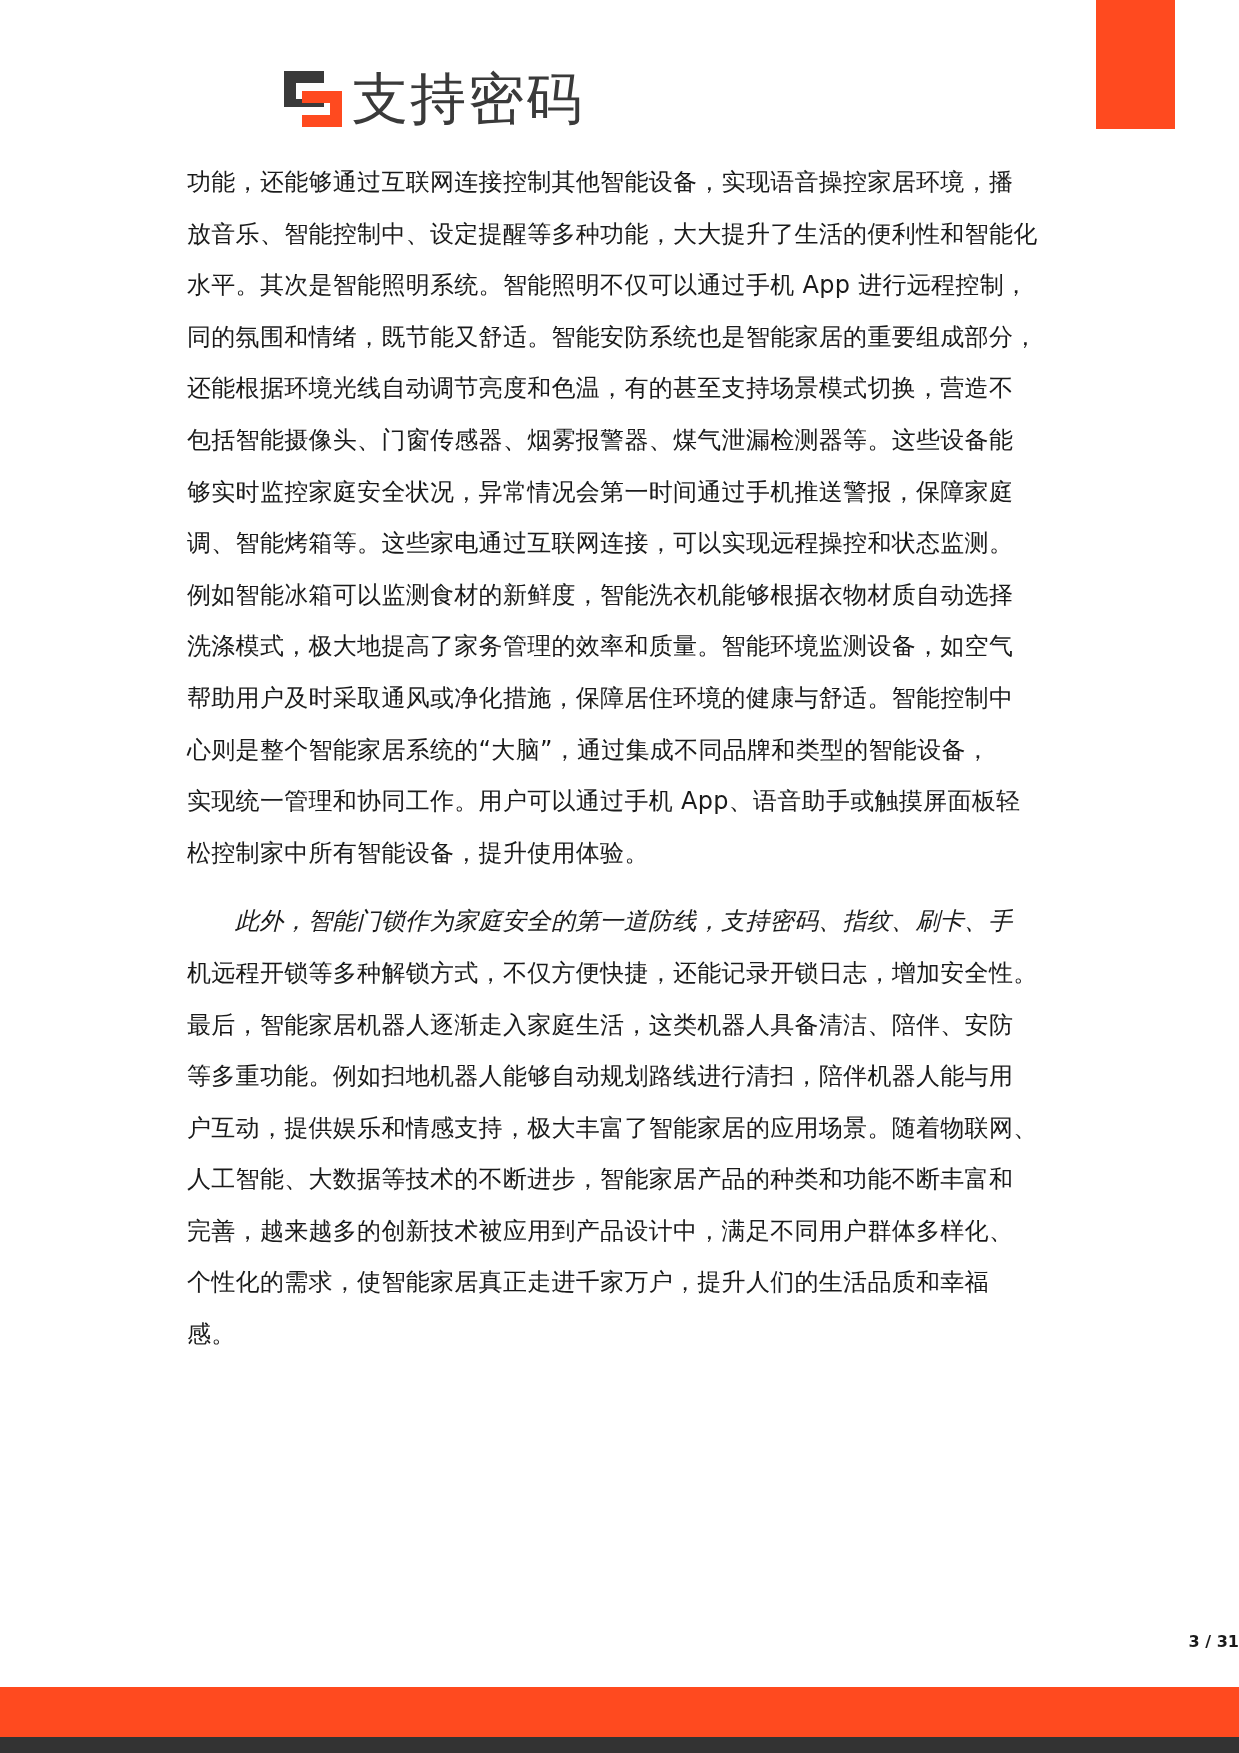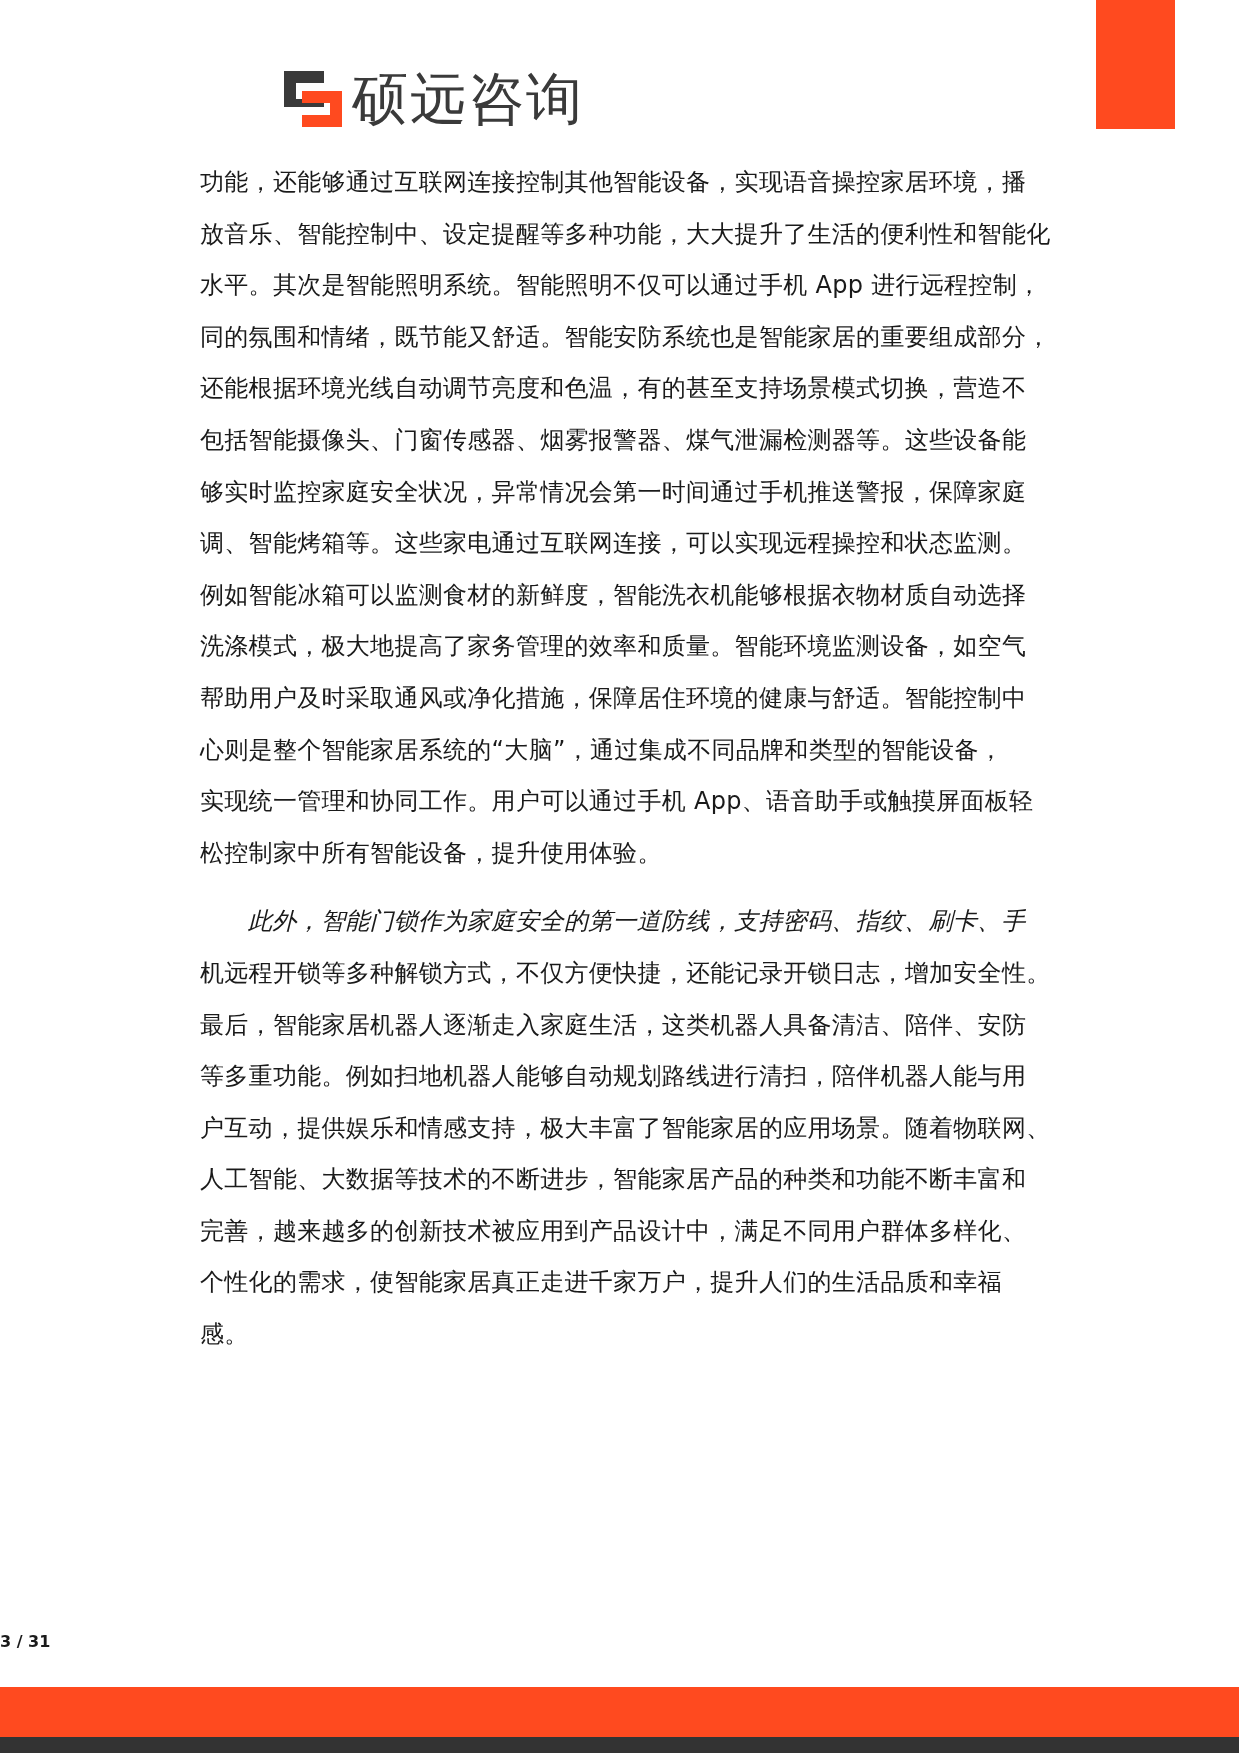--- a/index.html
+++ b/index.html
@@ -2,42 +2,42 @@
 <html><head>
 <meta charset="utf-8">
 <style>
   html, body { margin: 0; padding: 0; background: #ffffff; }
   body { width: 1239px; height: 1753px; position: relative; overflow: hidden;
          font-family: "DejaVu Sans", "Liberation Sans", sans-serif; color: #1a1a1a; }
   .corner-tab { position: absolute; left: 1096px; top: 0; width: 79px; height: 129px; background: #ff4a1f; }
   .logo { position: absolute; left: 284px; top: 68px; height: 62px; display: flex; align-items: center; }
   .logo-mark { width: 58px; height: 56px; position: relative; margin-right: 10px; }
   .logo-text { font-size: 56px; letter-spacing: 2px; color: #3a3a3a; line-height: 62px; font-weight: 500; }
-  .body-text { position: absolute; left: 200px; top: 162px; width: 860px; }
+  .body-text { position: absolute; left: 187px; top: 162px; width: 860px; }
   .line { height: 51.6px; line-height: 40px; font-size: 24px; white-space: nowrap; letter-spacing: 0.3px; }
   .para-gap { height: 17px; }
   .indent { padding-left: 48px; font-style: italic; }
-  .page-number { position: absolute; left: 0; width: 1239px; top: 1632px; text-align: left;
+  .page-number { position: absolute; left: 0; width: 1239px; top: 1632px; text-align: right;
                  font-family: "DejaVu Sans", sans-serif; font-weight: bold; font-size: 16px; color: #1a1a1a; }
   .footer-orange { position: absolute; left: 0; top: 1687px; width: 1239px; height: 50px; background: #ff4a1f; }
   .footer-dark { position: absolute; left: 0; top: 1737px; width: 1239px; height: 16px; background: #333333; }
 </style>
 </head>
 <body>
 
 <div class="corner-tab"></div>
 
 <div class="logo">
   <div class="logo-mark">
     <svg width="58" height="56" viewBox="0 0 58 56">
       <path d="M0 0 H40 V12 H12 V28 H40 V36 H0 Z" fill="#3a3a3a"></path>
       <path d="M18 20 H58 V56 H18 V44 H46 V32 H18 Z" fill="#ff4a1f"></path>
     </svg>
   </div>
-  <span class="logo-text">硕远咨询</span>
+  <span class="logo-text">支持密码</span>
 </div>
 
 <div class="body-text">
   <div>
     <div class="line">功能，还能够通过互联网连接控制其他智能设备，实现语音操控家居环境，播</div>
     <div class="line">放音乐、智能控制中、设定提醒等多种功能，大大提升了生活的便利性和智能化</div>
     <div class="line">水平。其次是智能照明系统。智能照明不仅可以通过手机 App 进行远程控制，</div>
     <div class="line">同的氛围和情绪，既节能又舒适。智能安防系统也是智能家居的重要组成部分，</div>
     <div class="line">还能根据环境光线自动调节亮度和色温，有的甚至支持场景模式切换，营造不</div>
     <div class="line">包括智能摄像头、门窗传感器、烟雾报警器、煤气泄漏检测器等。这些设备能</div>

